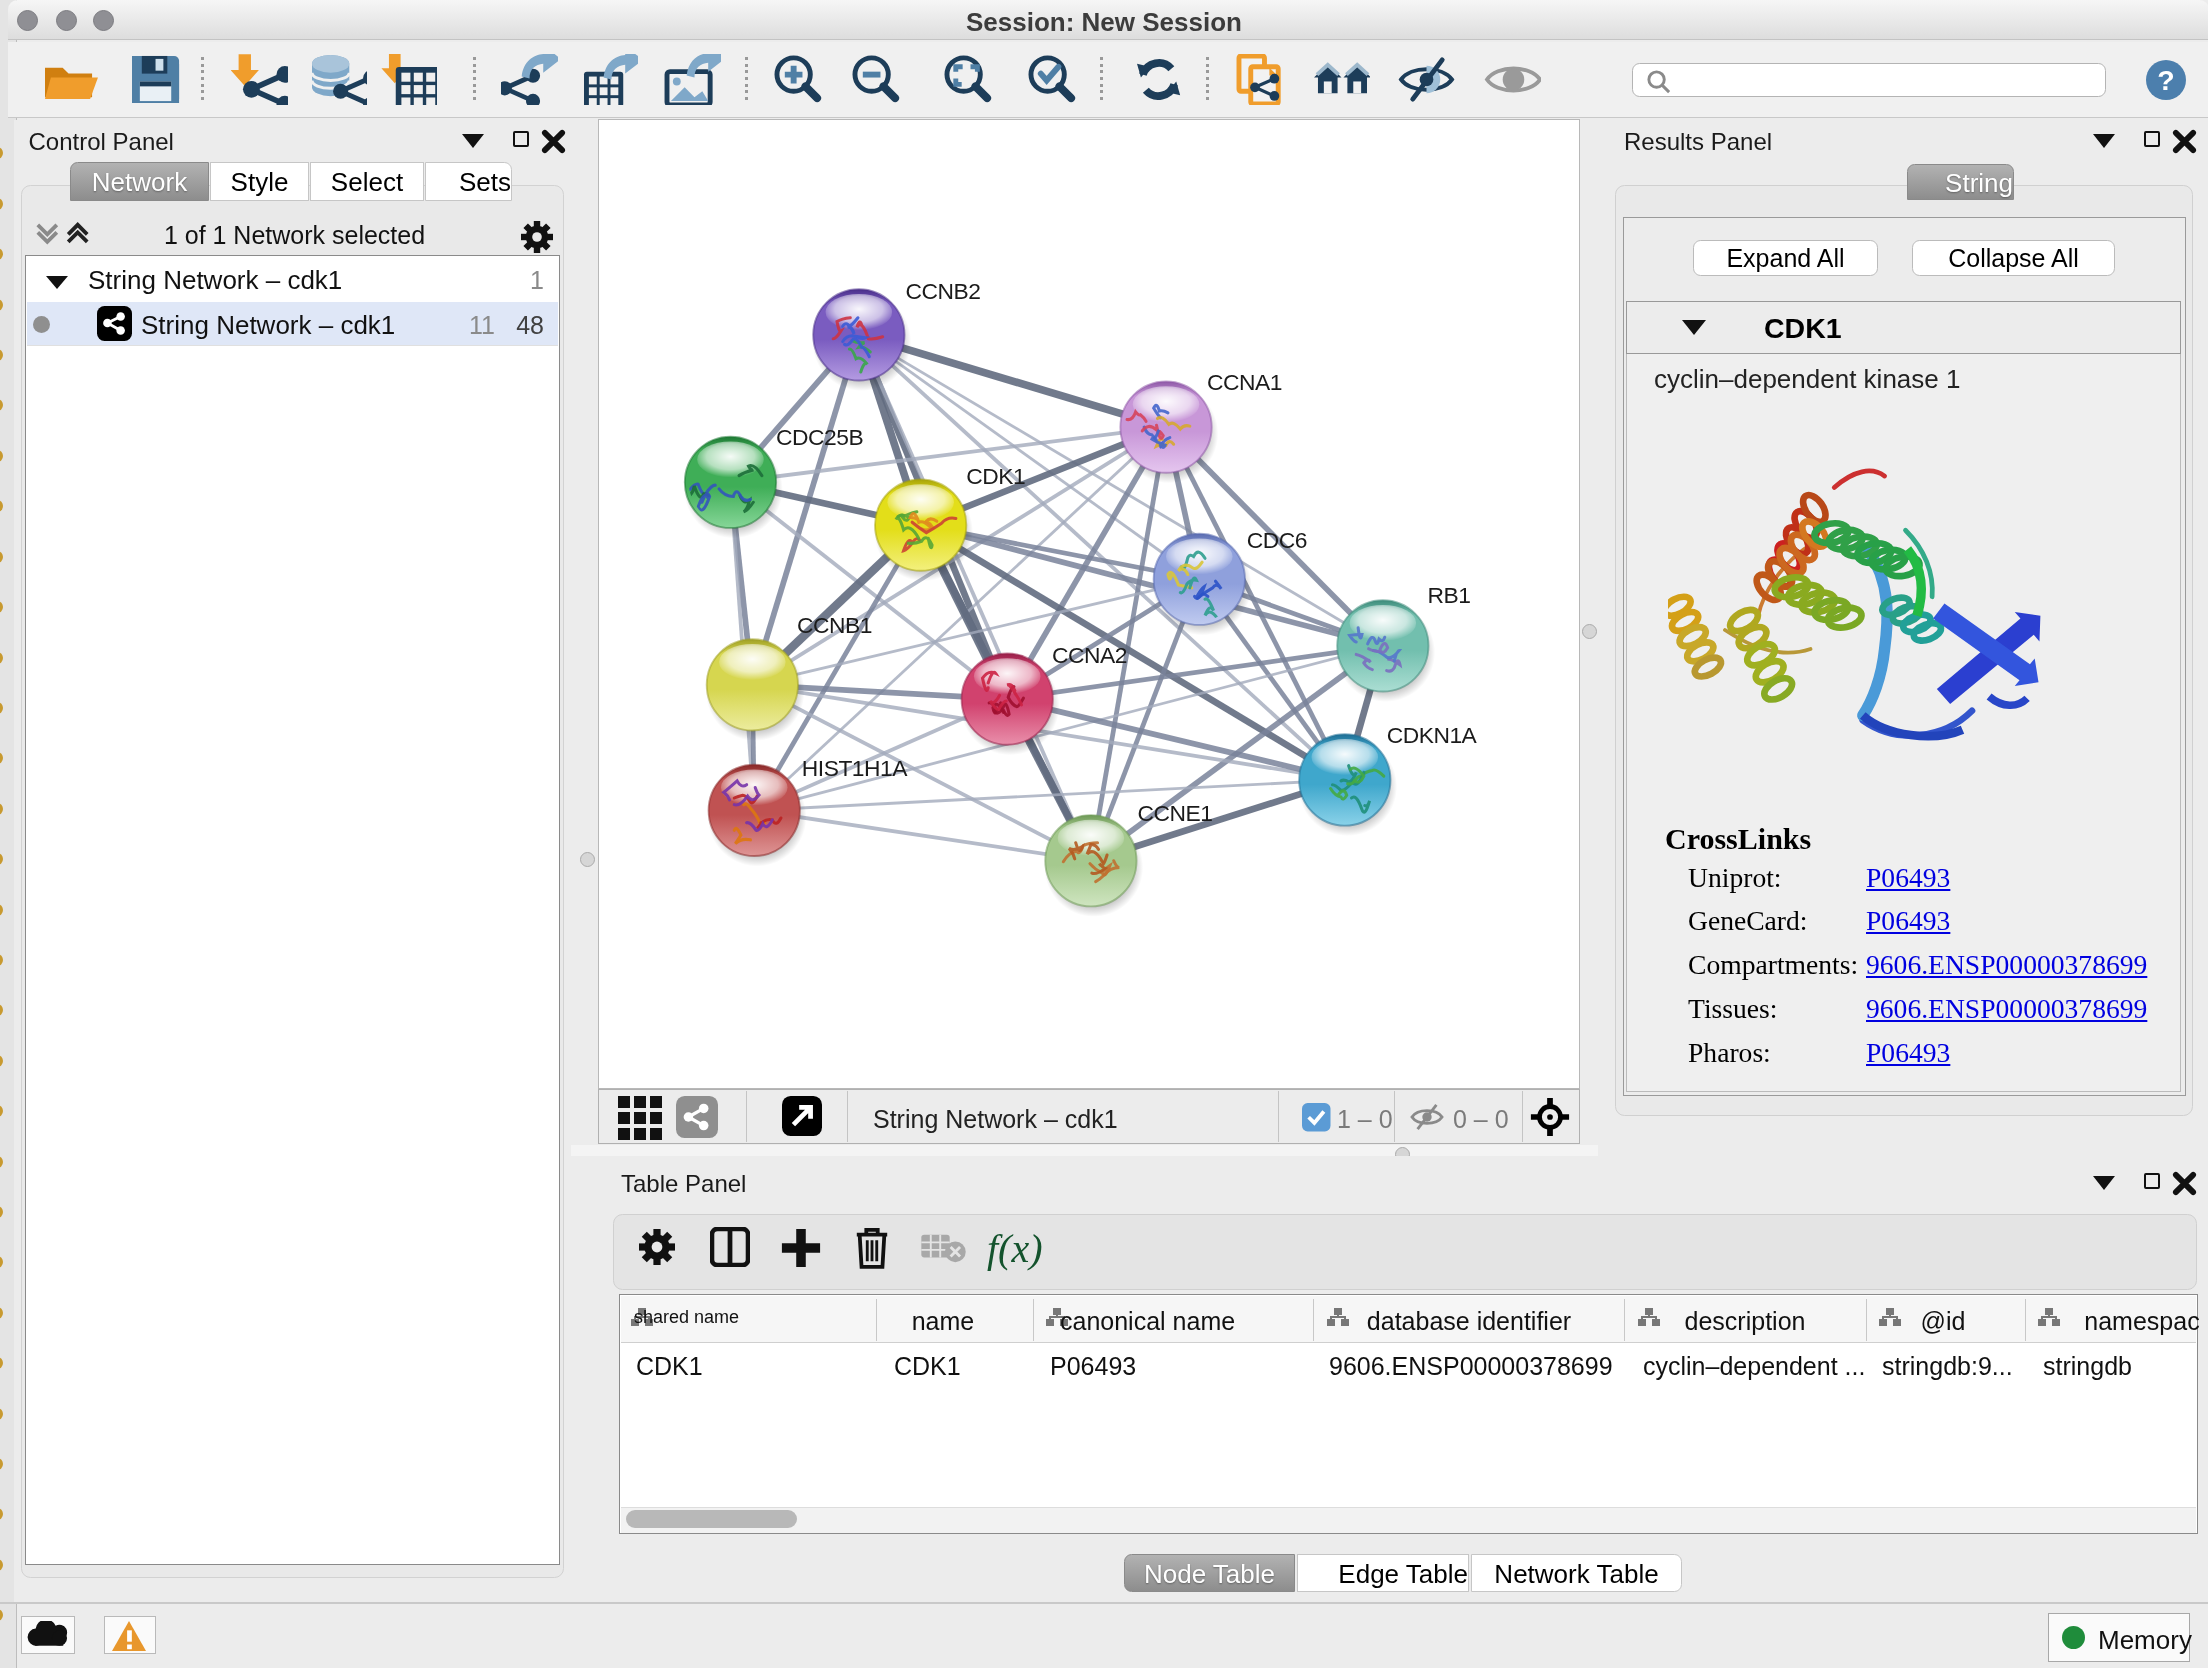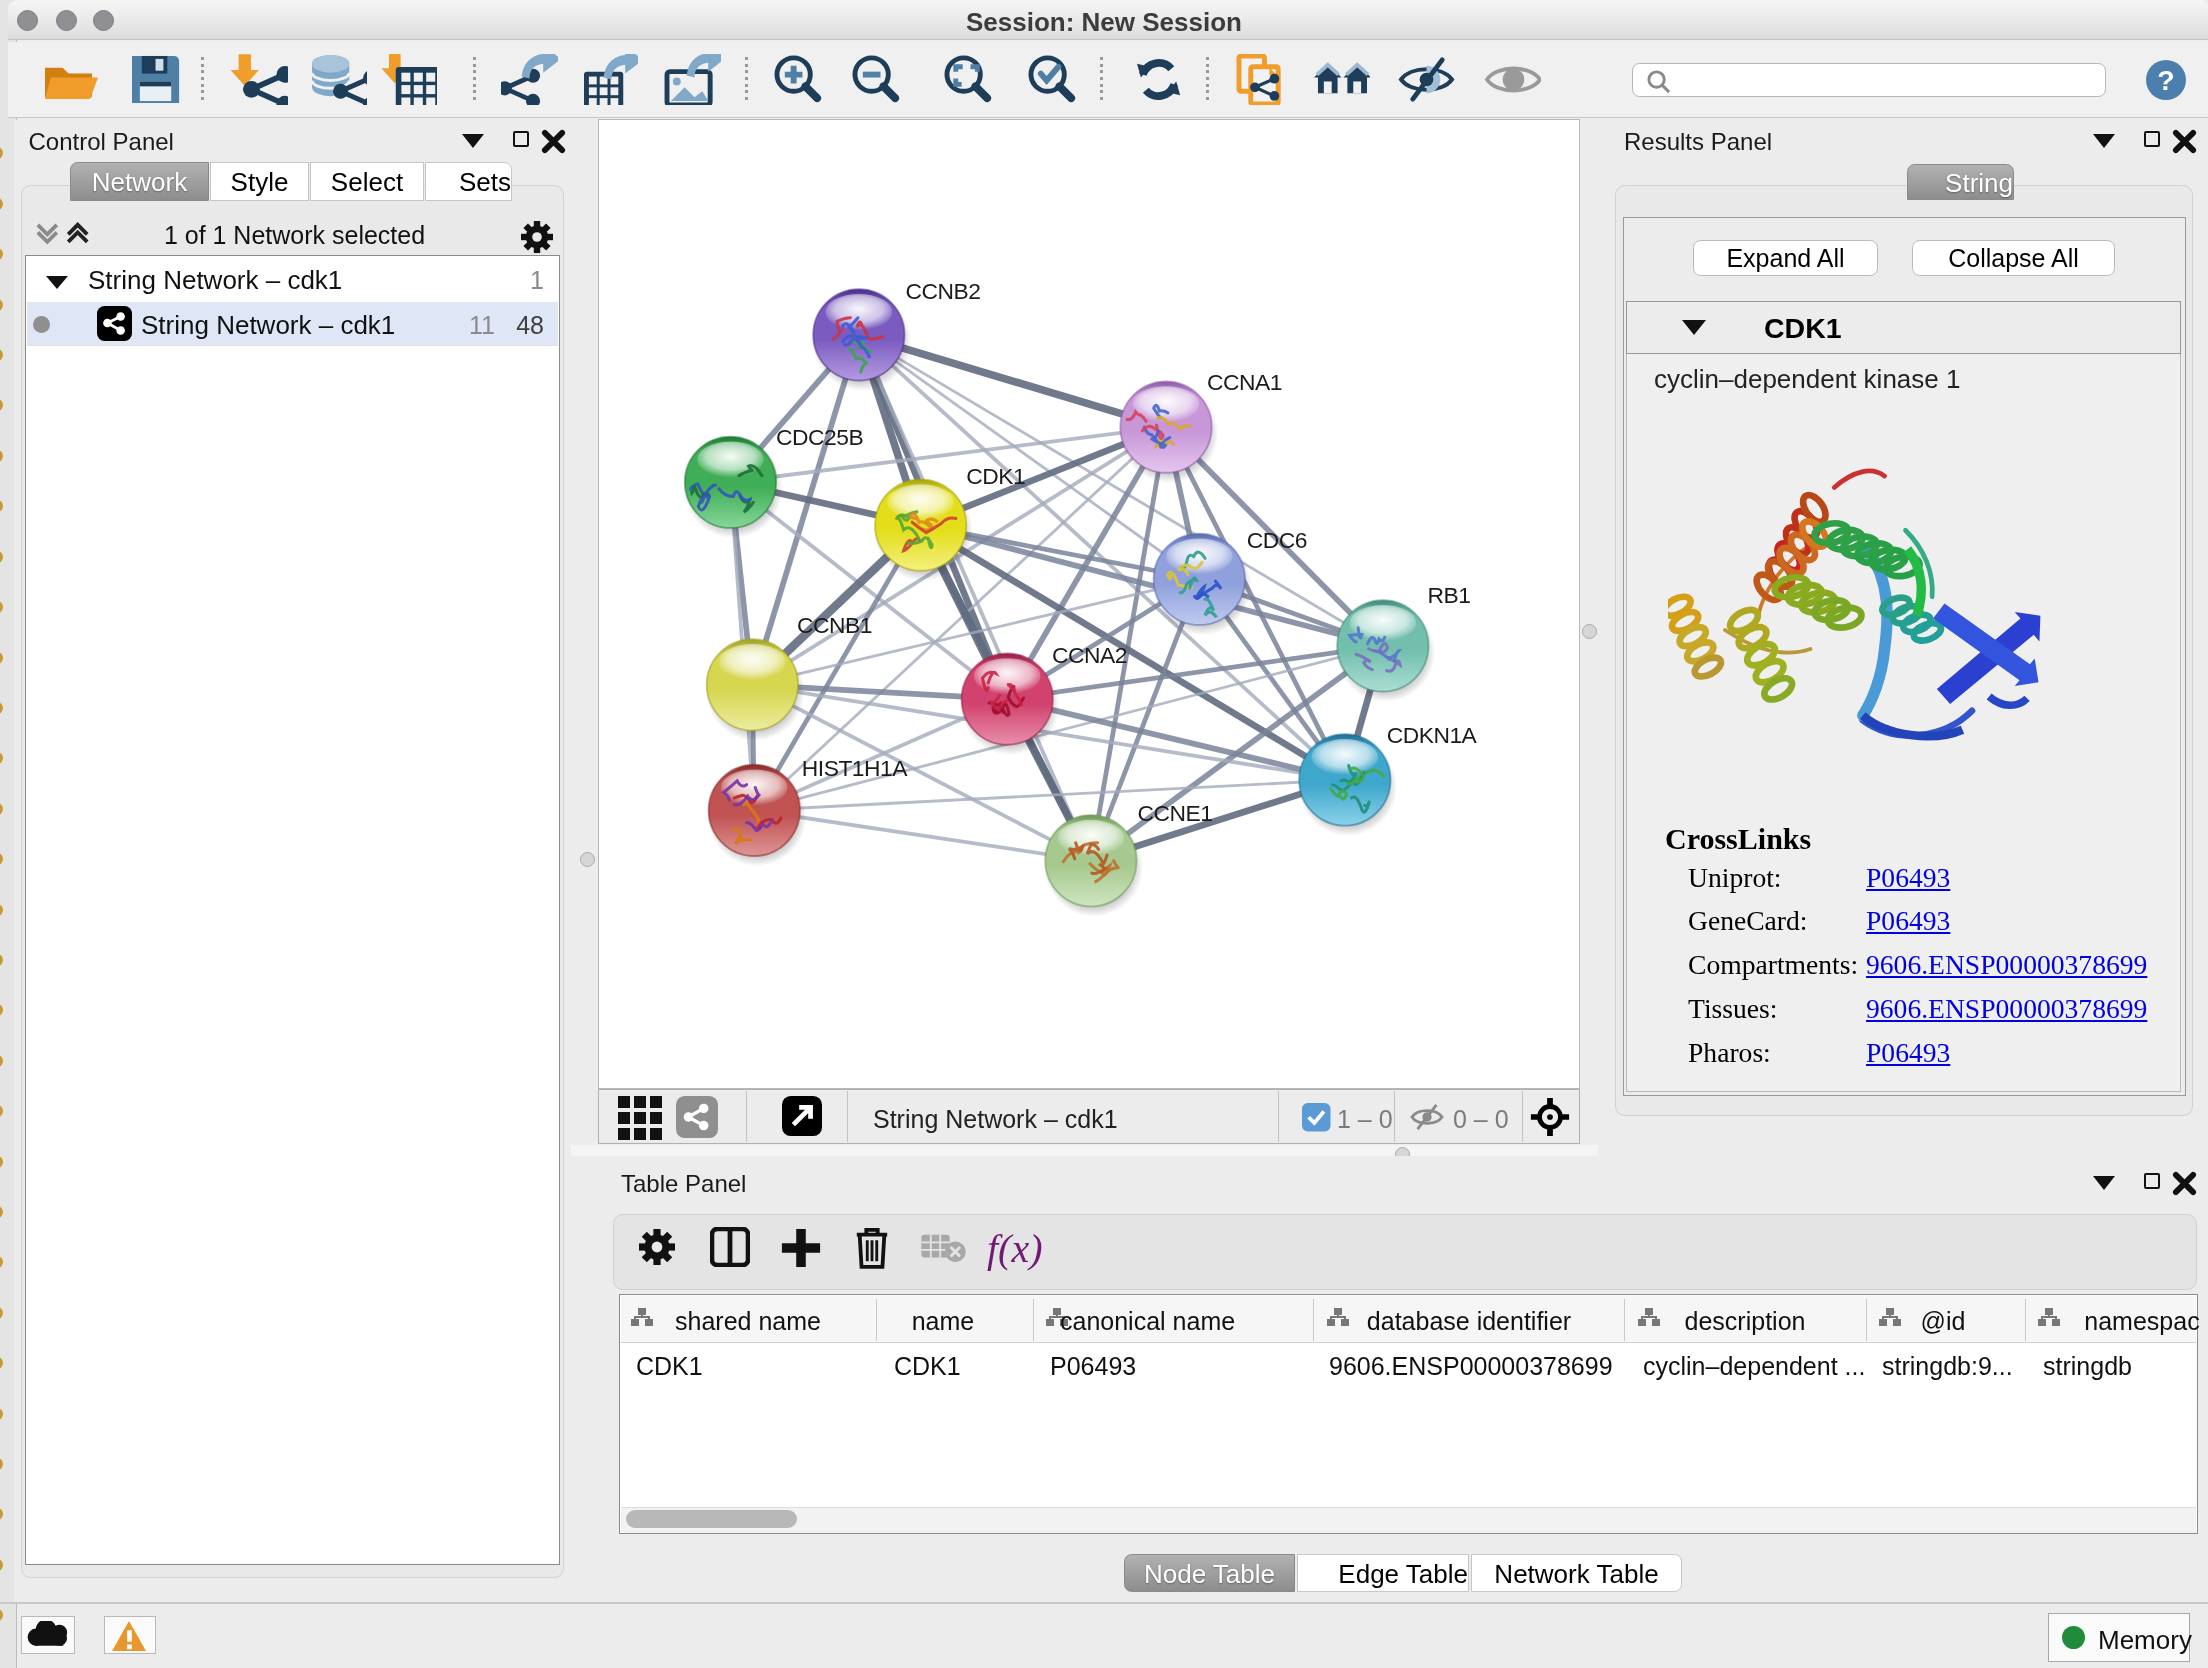--- a/index.html
+++ b/index.html
@@ -738,32 +738,32 @@
 <svg class="abs" style="left:921px;top:1231px" width="46" height="34" viewBox="0 0 48 36">
 <g fill="#a8a8a8">
       <rect x="0" y="4" width="30" height="24" rx="3"></rect>
     </g>
 <g stroke="#e4e4e4" stroke-width="2">
       <path d="M0,12 H30 M0,20 H30 M10,4 V28 M20,4 V28"></path>
     </g>
 <circle cx="36" cy="22" r="11" fill="#a8a8a8"></circle>
     <path d="M31,17 L41,27 M41,17 L31,27" stroke="#e4e4e4" stroke-width="3"></path>
   </svg>
-<div class="abs" style="left:987px;top:1225px;font-family:'Liberation Serif',serif;font-style:italic;font-size:40px;color:#701a75">f(x)</div>
+<div class="abs" style="left:987px;top:1225px;font-family:'Liberation Serif',serif;font-style:italic;font-size:40px;color:#14532d">f(x)</div>
 <div class="abs" style="left:619px;top:1294px;width:1579px;height:240px;background:#fff;border:1.9px solid #8a8a8a"></div>
 <div class="abs" style="left:621px;top:1296px;width:1575px;height:47px;background:#f6f6f6;border-bottom:1.9px solid #cfcfcf"></div>
 <svg style="position:absolute;left:631px;top:1307px" width="22" height="20" viewBox="0 0 22 20">
     <g fill="#777">
       <rect x="7" y="1" width="8" height="7"></rect>
       <rect x="0" y="12" width="8" height="7"></rect>
       <rect x="14" y="12" width="8" height="7"></rect>
       <path d="M11,8 V10 M4,12 V10 H18 V12" stroke="#777" stroke-width="2" fill="none"></path>
     </g>
   </svg>
-<div class="abs" style="left:634px;top:1307px;width:228px;text-align:center;font-size:25px;color:#111">shared name</div>
+<div class="abs" style="left:634px;top:1307px;width:228px;font-size:18px;color:#111">shared name</div>
 <div class="abs" style="left:876px;top:1299px;width:1px;height:42px;background:#c8c8c8"></div>
 <div class="abs" style="left:829px;top:1307px;width:228px;text-align:center;font-size:25px;color:#111">name</div>
 <div class="abs" style="left:1033px;top:1299px;width:1px;height:42px;background:#c8c8c8"></div>
 <svg style="position:absolute;left:1046px;top:1307px" width="22" height="20" viewBox="0 0 22 20">
     <g fill="#777">
       <rect x="7" y="1" width="8" height="7"></rect>
       <rect x="0" y="12" width="8" height="7"></rect>
       <rect x="14" y="12" width="8" height="7"></rect>
       <path d="M11,8 V10 M4,12 V10 H18 V12" stroke="#777" stroke-width="2" fill="none"></path>
     </g>

